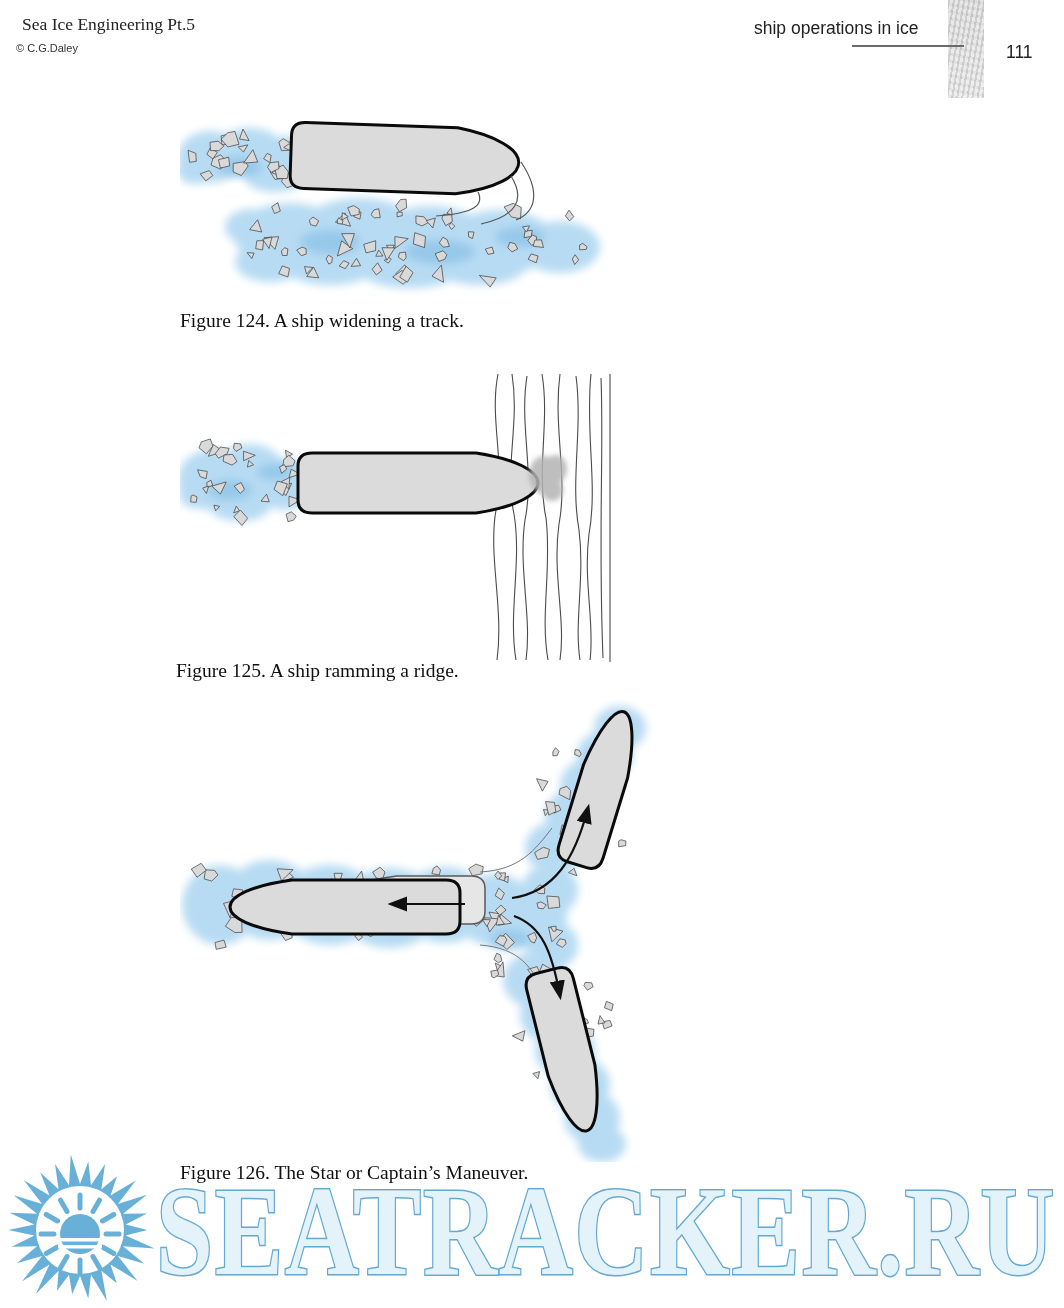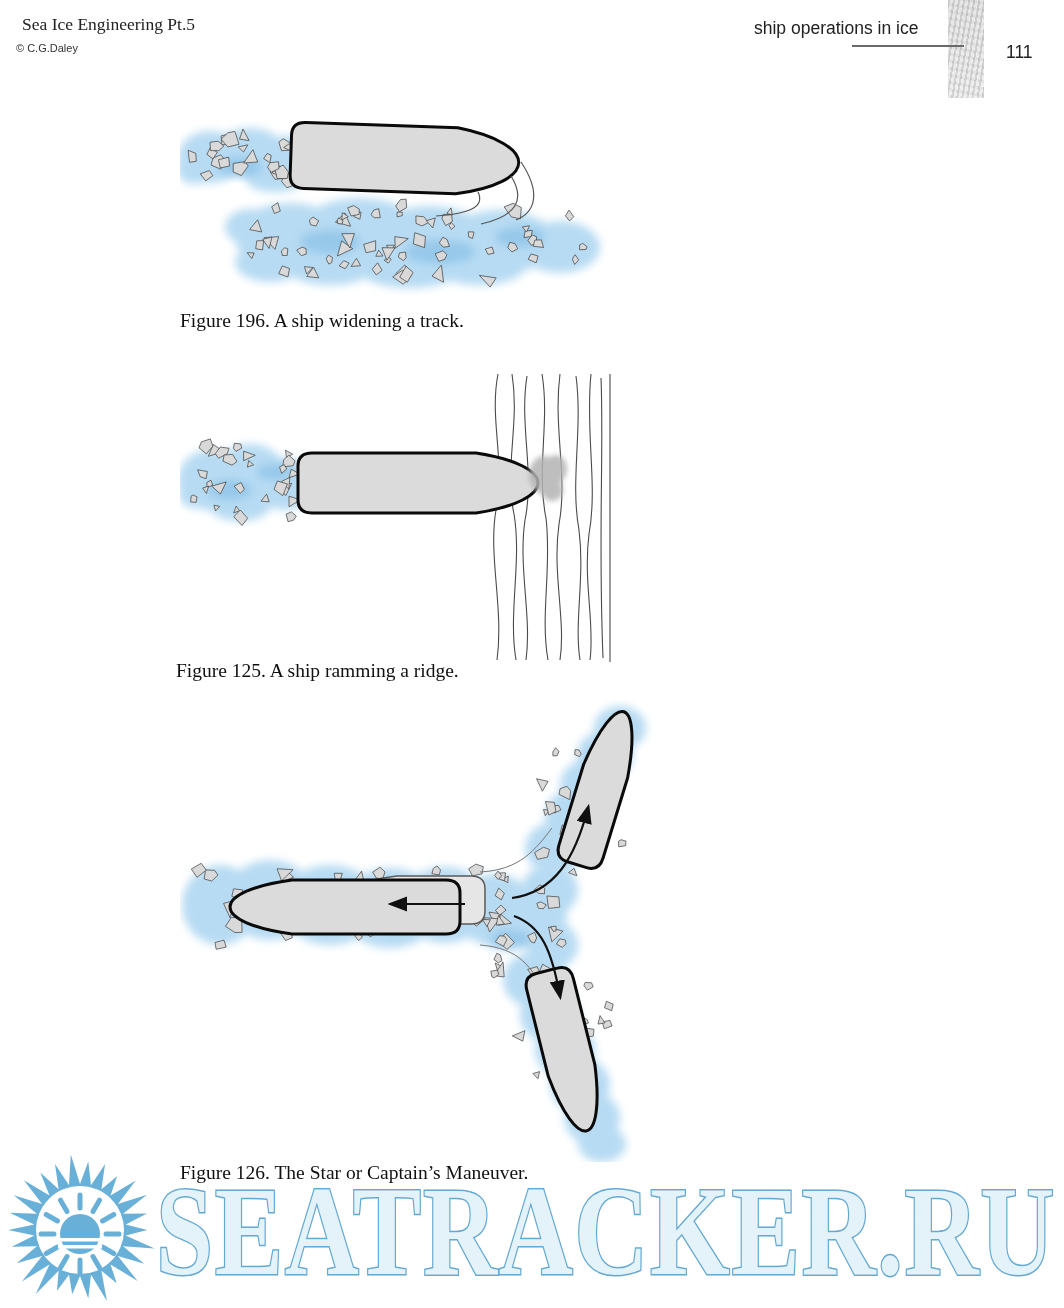--- a/index.html
+++ b/index.html
@@ -169,21 +169,21 @@
       <polygon points="346.5,120.1 342.4,114.9 349.5,113.8"></polygon>
       <polygon points="271.2,110.6 274.9,114.2 271.6,117.5 269.0,113.6"></polygon>
     </g>
   <path class="hull" d="M 14 0 L 166 0 C 206 6.6 228 19.8 228 33 C 228 46.2 206 59.4 166 66 L 14 66 Q 0 66 0 53 L 0 13 Q 0 0 14 0 Z" transform="translate(112,10) rotate(2)"></path>
   <g>
     <path class="trail" d="M298 80 C 306 96 286 102 256 104"></path>
     <path class="trail" d="M331 64 C 346 88 336 104 301 112"></path>
     <path class="trail" d="M341 50 C 361 80 356 100 336 108"></path>
   </g>
 </svg>
-<div class="caption" id="cap-124">Figure 196. A ship widening a track.</div>
+<div class="caption" id="cap-124">Figure 124. A ship widening a track.</div>
 
 <svg class="fig" style="left:180px;top:372px" width="440" height="292" viewBox="0 0 440 292">
   <defs>
     <filter id="f2b" x="-30%" y="-30%" width="160%" height="160%">
         <feGaussianBlur stdDeviation="4"></feGaussianBlur>
       </filter>
     <filter id="f2s" x="-40%" y="-40%" width="180%" height="180%">
         <feGaussianBlur stdDeviation="2.5"></feGaussianBlur>
       </filter>
   </defs>

